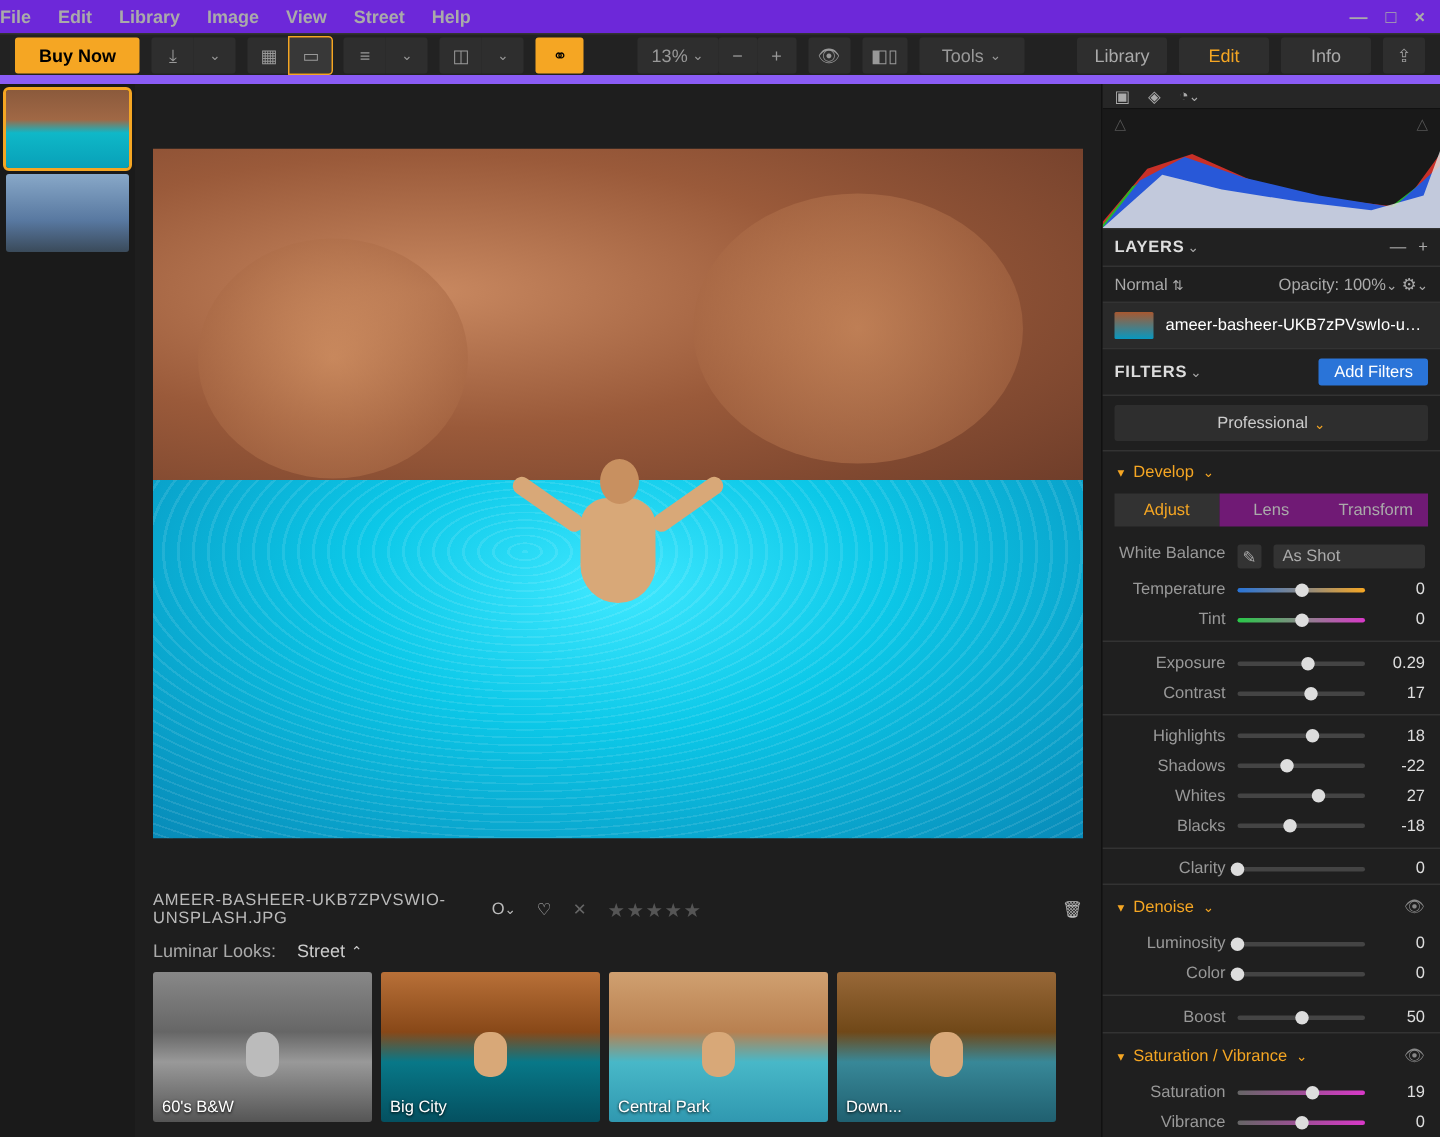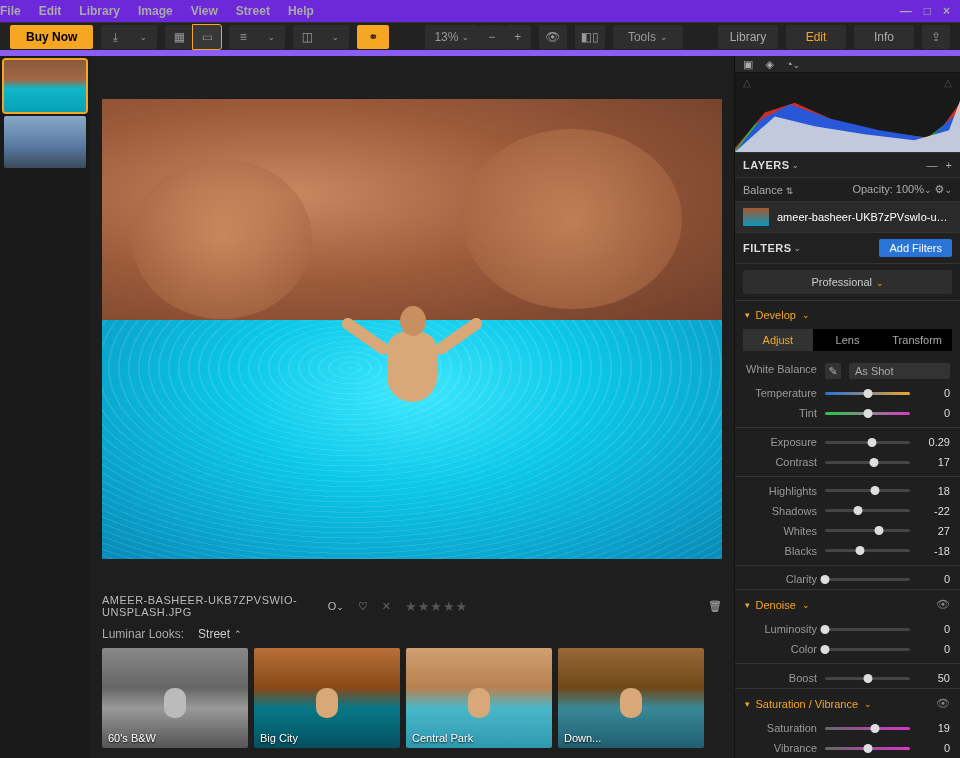--- a/index.html
+++ b/index.html
@@ -67,21 +67,21 @@
 .layer-row { display: flex; align-items: center; padding: 6px 8px; gap: 8px; background: #2a2a2a; border-bottom: 1px solid #333; }
 .layer-thumb { width: 26px; height: 18px; background: linear-gradient(180deg,#a85830,#0898c0); border-radius:1px; flex-shrink:0; }
 .layer-name { color:#fff; overflow:hidden; white-space:nowrap; text-overflow:ellipsis; }
 .opacity-row { display:flex; align-items:center; justify-content:space-between; padding:5px 8px; border-bottom:1px solid #333; }
 .add-filters { background:#2a74d8; color:#fff; padding:3px 10px; border-radius:2px; font-size:11px; cursor:pointer; }
 .bigbtn { background:#2e2e2e; margin:6px 8px; padding:6px; text-align:center; border-radius:2px; display:flex; justify-content:center; align-items:flex-end; gap:4px; cursor:pointer; color:#ccc; }
 .section-hdr { display:flex; align-items:center; padding:8px 10px; gap:6px; color:#f5a623; cursor:pointer; border-top:1px solid #333; }
 .section-hdr .chev { font-size:9px; }
 .section-hdr .eye { margin-left:auto; color:#888; }
 .tabs3 { display:flex; margin:0 8px 8px; }
-.tabs3 .t3 { flex:1; text-align:center; padding:5px 0; background:#000000; cursor:pointer; color:#aaa; }
+.tabs3 .t3 { flex:1; text-align:center; padding:5px 0; background:#701a75; cursor:pointer; color:#aaa; }
 .tabs3 .t3.active { color:#f5a623; background:#323232; }
 .prm { display:flex; align-items:center; padding:4px 10px; gap:8px; }
 .prm .plabel { width:72px; text-align:right; color:#999; }
 .prm .pval { width:32px; text-align:right; color:#ddd; }
 .slider-track { flex:1; height:3px; background:#444; position:relative; border-radius:2px; }
 .slider-track.temp { background: linear-gradient(90deg,#2874d8,#888,#f5a623); }
 .slider-track.tint { background: linear-gradient(90deg,#28c848,#888,#d838c8); }
 .slider-track.sat { background: linear-gradient(90deg,#666,#d838c8); }
 .slider-thumb { position:absolute; top:-3px; width:9px; height:9px; background:#ddd; border-radius:50%; transform:translateX(-50%); }
 .wb-row { display:flex; align-items:flex-start; padding:4px 10px; gap:8px; }
@@ -256,21 +256,21 @@
 
     <div class="panel-hdr">
       <span class="ttl">LAYERS</span>
         <span class="caret" style="margin-left:2px">⌄</span>
       <span class="grow"></span>
       <span>—</span>
       <span style="width:8px"></span>
       <span>+</span>
     </div>
     <div class="opacity-row">
-      <span><span>Balance</span> <span class="caret">⇅</span></span>
+      <span><span>Normal</span> <span class="caret">⇅</span></span>
       <span><span>Opacity:</span> <span>100%</span><span class="caret">⌄</span> <span>⚙<span class="caret">⌄</span></span></span>
     </div>
     <div class="layer-row">
       <div class="layer-thumb"></div>
       <div class="layer-name">ameer-basheer-UKB7zPVswIo-uns...</div>
     </div>
 
     <div class="panel-hdr">
       <span class="ttl">FILTERS</span>
         <span class="caret" style="margin-left:2px">⌄</span>

